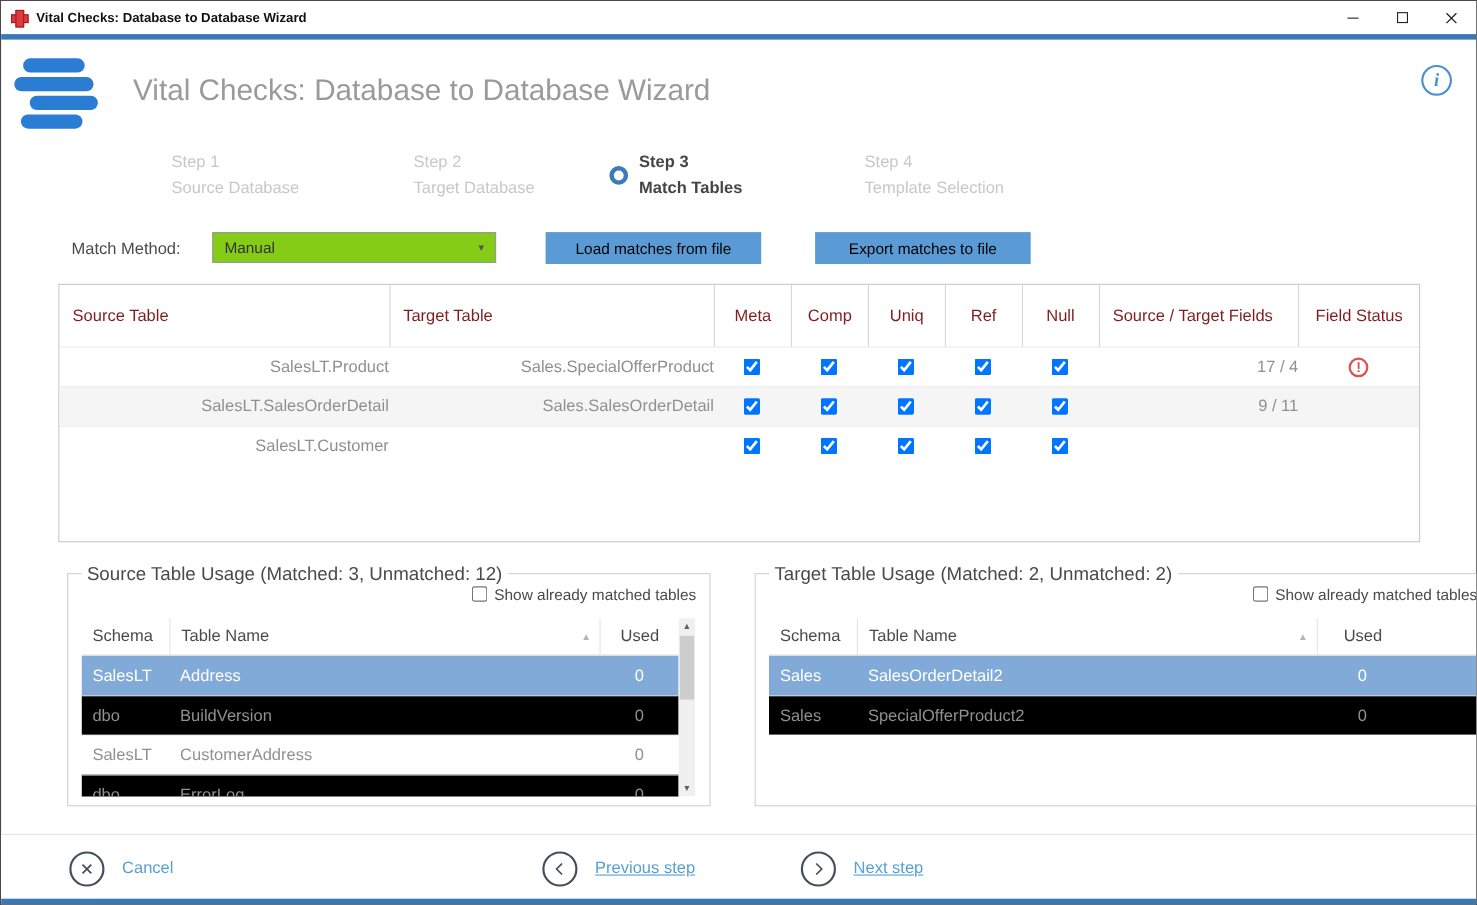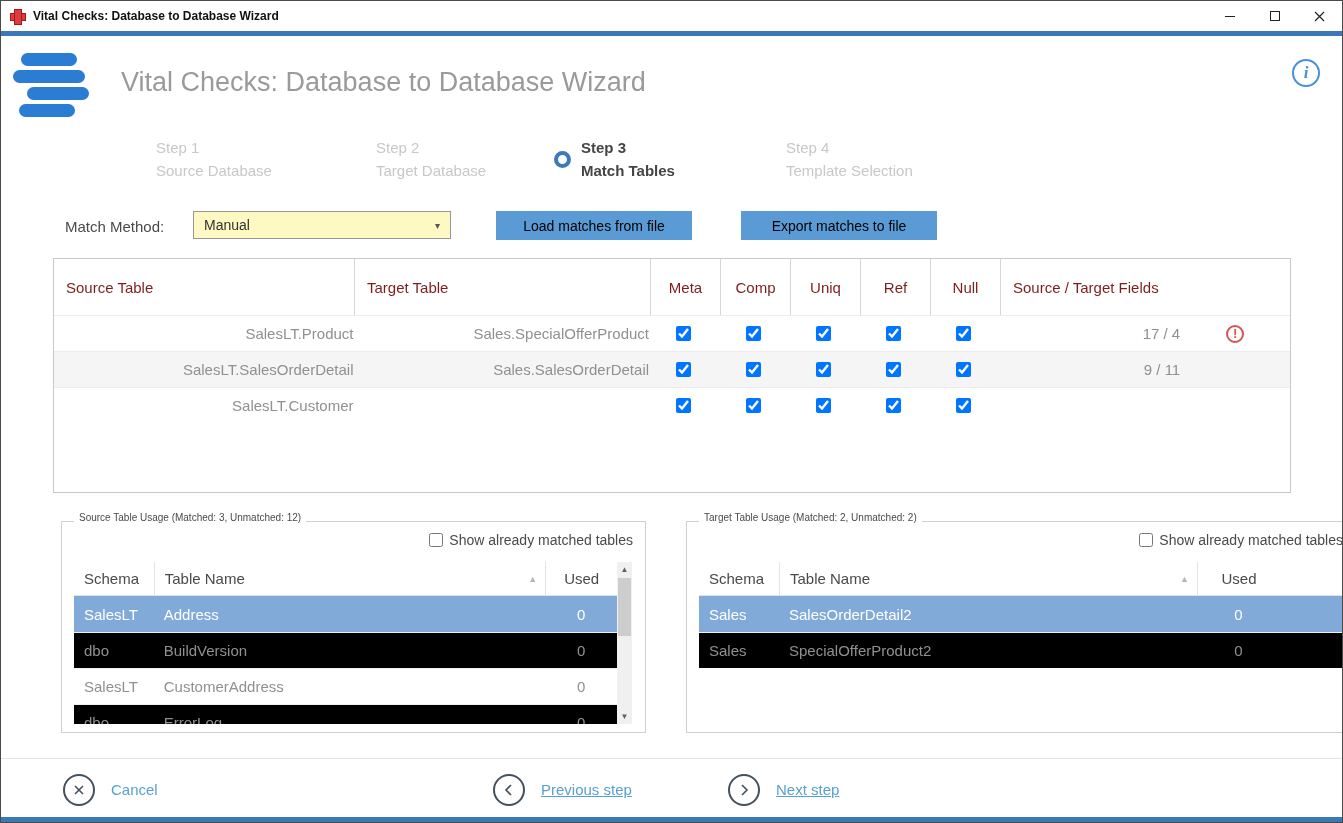--- a/index.html
+++ b/index.html
@@ -34,21 +34,21 @@
     border-radius:50%; color:#4a90d9; display:flex; align-items:center; justify-content:center;
     font-family:"Liberation Serif", serif; font-style:italic; font-weight:bold; font-size:17px; }
   
   .step { position:absolute; top:135px; font-size:15px; line-height:23px; color:#c9c7c7; }
   .step .l1 { display:block; }
   .step.active { color:#454545; font-weight:bold; display:flex; align-items:center; }
   .step-circle { width:17px; height:17px; border:4px solid #3d7ab8; border-radius:50%; margin-right:10px; background:#fff; flex:0 0 auto; }
   .s1 { left:155px; } .s2 { left:375px; } .s3 { left:553px;justify-content:flex-end; } .s4 { left:785px; }
   
   .mm-label { position:absolute; left:64px; top:217px; font-size:15px; color:#4a4a4a; }
-  .mm-select { position:absolute; left:192px; top:210px; width:258px; height:28px; background:#fef9c3;
+  .mm-select { position:absolute; left:192px; top:210px; width:258px; height:28px; background:#84cc16;
     border:1px solid #979797; font-size:14px; color:#333; display:flex; align-items:center; padding:0 10px; }
   .mm-select .chev { margin-left:auto; font-size:10px; color:#555; }
   .btn-blue { position:absolute; top:210px; height:29px; background:#5b9bd5; color:#000000; border:none;
     font-size:14px; font-family:"Liberation Sans", sans-serif; display:flex; align-items:center; justify-content:center; }
   .btn-load { left:495px; width:196px; }
   .btn-export { left:740px; width:196px; }
   
   .match-table { position:absolute; left:52px; top:257px; width:1238px; height:235px; border:1px solid #c8c8c8; background:#fff; }
   .mt-header { display:flex; height:56px; }
   .mt-header .hcell { font-size:15px; color:#7f1d1d; display:flex; align-items:center; border-left:1px solid #d6d6d6; padding-left:12px; }
@@ -61,21 +61,21 @@
   .mt-row .chk { display:flex; justify-content:center; padding-left:0; }
   .mt-row .ctr { display:flex; justify-content:center; padding-left:0; }
   .mt-row.alt { background:#f5f5f5; }
   input[type=checkbox] { width:15px; height:15px; }
   .status-icon { width:18px; height:18px; border:2px solid #d9534f; border-radius:50%; color:#d9534f;
     font-weight:bold; font-size:13px; display:flex; align-items:center; justify-content:center; }
   
   .panel { position:absolute; top:520px; height:212px; border:1px solid #d0d0d0; background:#fff; }
   .panel-left { left:60px; width:585px; }
   .panel-right { left:685px; width:670px; }
-  .panel-legend { position:absolute; top:-10px; left:12px; background:#fff; padding:0 5px; font-size:10px; color:#4a4a4a; white-space:nowrap; }
+  .panel-legend { position:absolute; top:-10px; left:12px; background:#fff; padding:0 5px; font-size:17px; color:#4a4a4a; white-space:nowrap; }
   .show-matched { position:absolute; top:10px; right:12px; display:flex; align-items:center; font-size:14px; color:#4a4a4a; }
   .show-matched input { margin-right:6px; width:14px; height:14px; }
   .inner-table { position:absolute; left:12px; top:40px; right:13px; bottom:8px; overflow:hidden; }
   .it-header { display:flex; height:34px; font-size:15px; color:#4a4a4a; border-bottom:1px solid #e0e0e0; }
   .it-header .hcell { display:flex; align-items:center; border-left:1px solid #e4e4e4; padding-left:10px; }
   .it-header .hcell:first-child { border-left:none; }
   .it-header .used { justify-content:center; padding-left:0; }
   .sort-arrow { margin-left:auto; margin-right:8px; font-size:9px; color:#b5b5b5; }
   .it-rows { overflow:hidden; }
   .it-row { display:flex; height:36px; align-items:center; font-size:15px; color:#909090; border-top:1px solid #f0f0f0; }
@@ -164,20 +164,21 @@
   <div class="match-table">
     <div class="mt-header">
       <div class="hcell col-src">Source Table</div>
       <div class="hcell col-tgt">Target Table</div>
       <div class="hcell col-chk ctr">Meta</div>
       <div class="hcell col-chk ctr">Comp</div>
       <div class="hcell col-chk ctr">Uniq</div>
       <div class="hcell col-chk ctr">Ref</div>
       <div class="hcell col-chk ctr">Null</div>
       <div class="hcell col-fld">Source / Target Fields</div>
+      <div class="hcell col-sts ctr">Field Status</div>
     </div>
 
     <div class="mt-row">
       <div class="cell col-src">SalesLT.Product</div>
       <div class="cell col-tgt">Sales.SpecialOfferProduct</div>
       <div class="chk col-chk">
           <input type="checkbox" checked="" style="">
         </div>
       <div class="chk col-chk">
           <input type="checkbox" checked="" style="">

